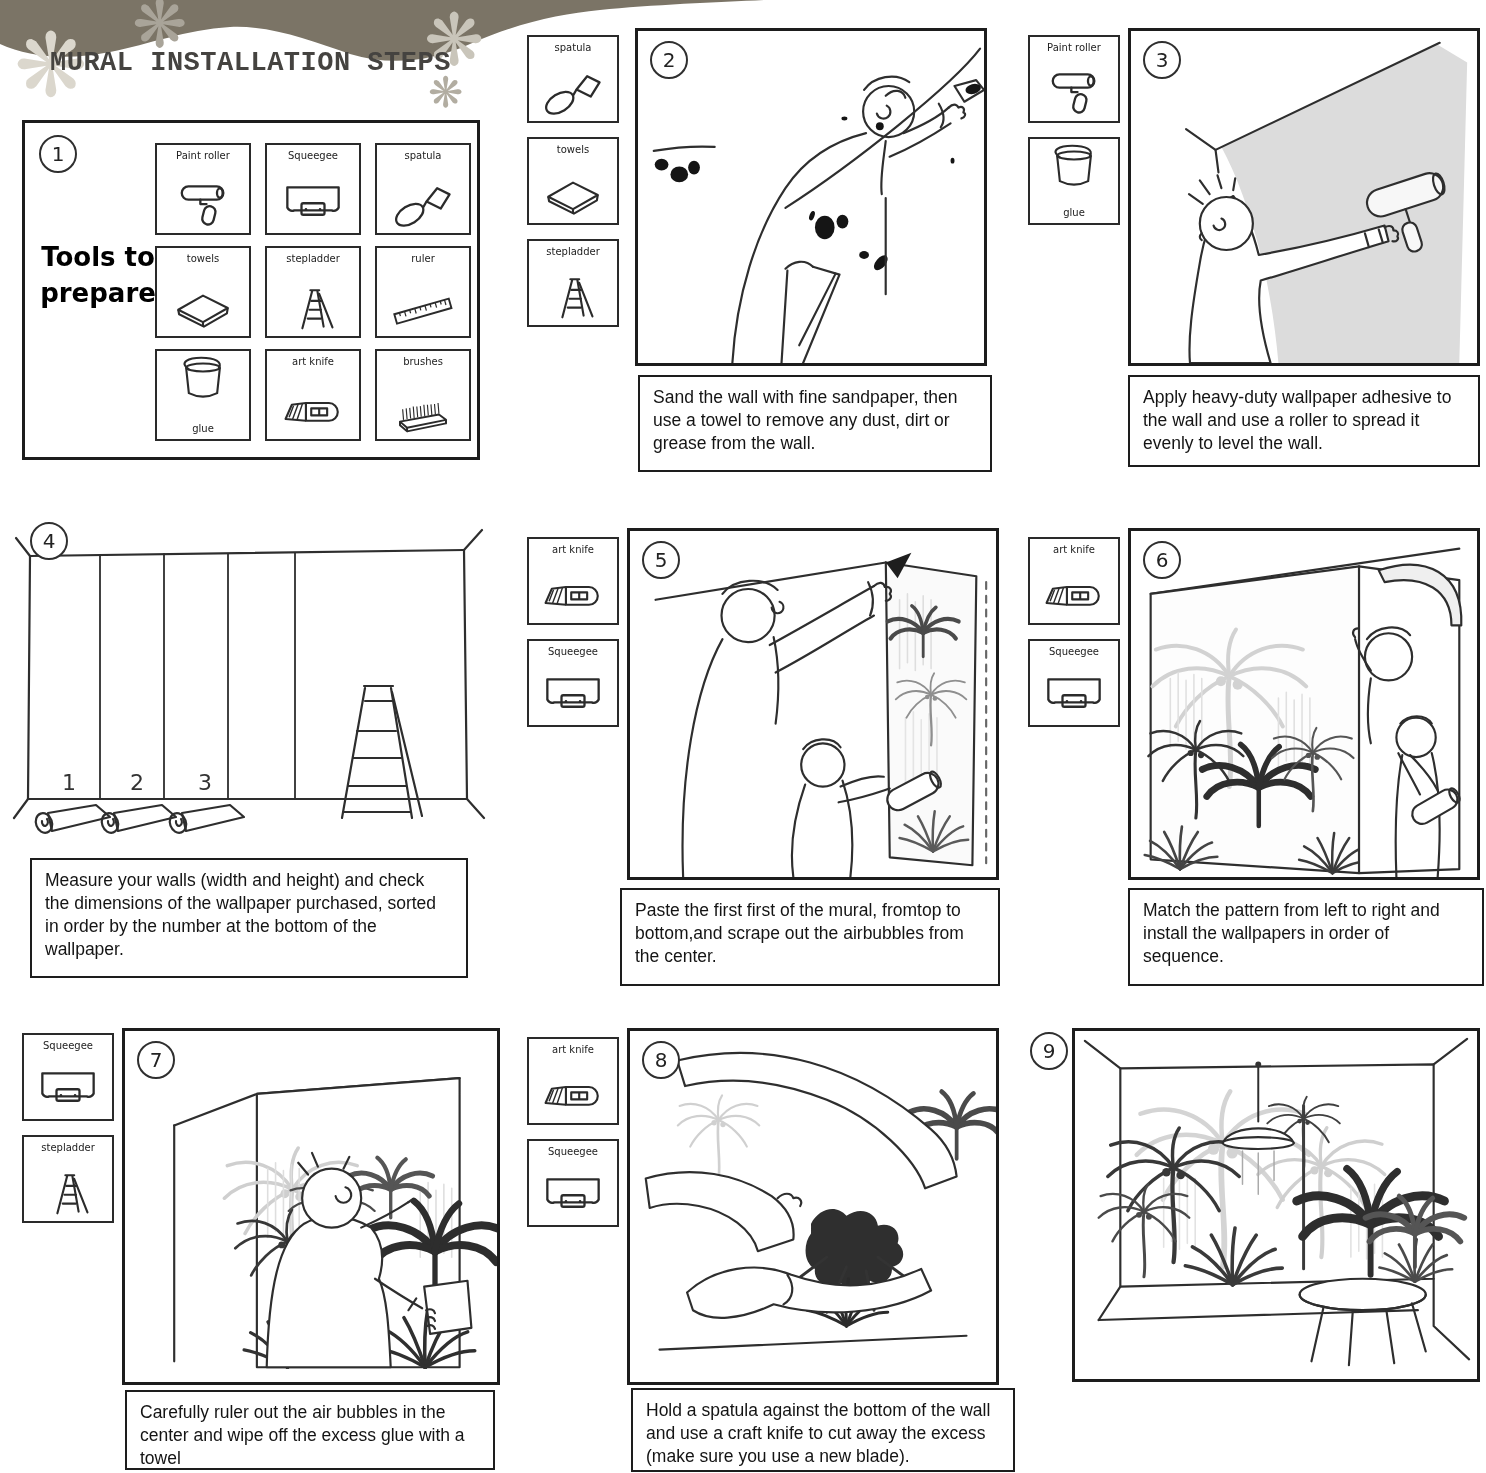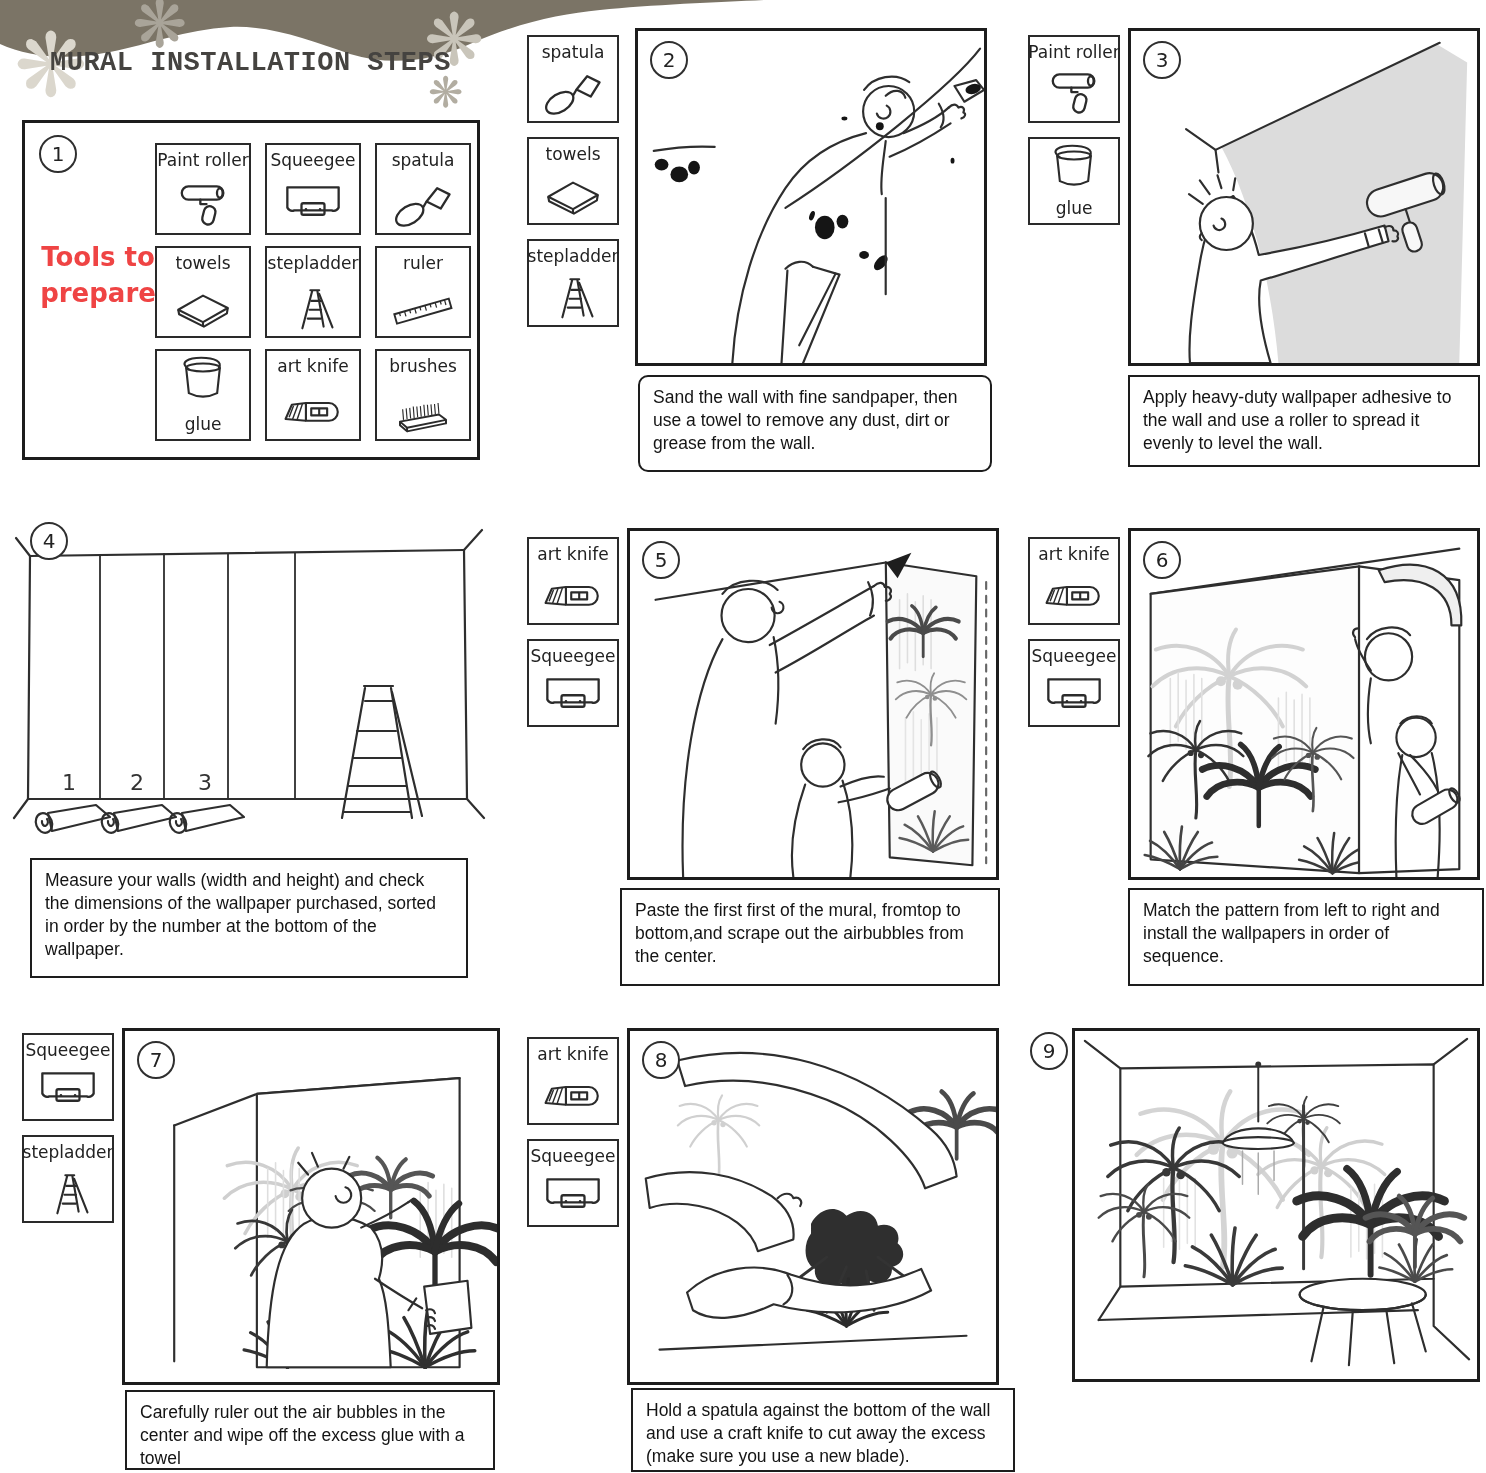--- a/index.html
+++ b/index.html
@@ -10,27 +10,27 @@
   .page-title{position:absolute;left:50px;top:48px;z-index:3;margin:0;
     font-family:Liberation Mono, monospace;font-weight:700;font-size:27px;letter-spacing:.5px;color:#454340;}
   .panel{position:absolute;border:3px solid #1d1d1d;background:#fff;box-sizing:border-box;}
   .caption{position:absolute;border:2.5px solid #1d1d1d;box-sizing:border-box;background:#fff;
     font-family:"Liberation Sans",sans-serif;font-size:17.5px;line-height:1.32;color:#141414;
     padding:9px 13px;margin:0;}
   .tool-col{position:absolute;display:flex;flex-direction:column;gap:14px;z-index:2;}
   .toolbox{width:92px;height:88px;border:2.5px solid #2a2a2a;background:#fff;box-sizing:border-box;
     display:flex;flex-direction:column;align-items:center;justify-content:space-between;padding:5px 2px;}
   .toolbox.label-bottom{flex-direction:column-reverse;}
-  .tool-label{font-family:"DejaVu Sans",sans-serif;font-size:17px;color:#222;white-space:nowrap;}
+  .tool-label{font-family:"DejaVu Sans",sans-serif;font-size:10px;color:#222;white-space:nowrap;}
   .tool-ic{width:64px;height:46px;flex:0 0 auto;}
   .num-circle{position:absolute;width:34px;height:34px;border:2.2px solid #2f2f2f;border-radius:50%;
     display:flex;align-items:center;justify-content:center;background:#fff;z-index:4;
     font-family:"DejaVu Sans",sans-serif;font-size:20px;color:#222;}
   .tools-heading{position:absolute;left:12px;top:116px;width:122px;text-align:center;
-    font-family:"DejaVu Sans",sans-serif;font-weight:700;font-size:26px;line-height:1.4;color:#ef4444;}
+    font-family:"DejaVu Sans",sans-serif;font-weight:700;font-size:26px;line-height:1.4;color:#000000;}
   .tools-grid{position:absolute;left:130px;top:20px;display:grid;
     grid-template-columns:repeat(3,96px);grid-auto-rows:92px;gap:11px 14px;}
   .tools-grid .toolbox{width:96px;height:92px;}
   .scene{position:absolute;left:0;top:0;width:100%;height:100%;display:block;}
   .ink{stroke:#2e2e2e;stroke-width:2.2;fill:none;stroke-linecap:round;stroke-linejoin:round;}
   .illu{position:absolute;}
 </style>
 </head>
 <body>
 
@@ -250,21 +250,21 @@
         <path d="M322 56 L344 50 L352 60 L332 72 Z" fill="#fff"></path>
         <ellipse cx="341" cy="59" rx="8" ry="5" transform="rotate(-15 341 59)" fill="#151515" stroke="none"></ellipse>
         <path d="M252 170 L252 268"></path>
         <path d="M150 242 C158 234 170 232 178 240"></path>
         <path d="M152 244 L146 338"></path>
         <path d="M178 240 L205 248 L168 338"></path>
         <path d="M201 247 L164 320"></path>
       </g>
     </svg>
   </section>
-  <p class="caption" style="left:638px;top:375px;width:354px;height:97px;border-radius:10px;">Sand the wall with fine sandpaper, then use a towel to remove any dust, dirt or grease from the wall.</p>
+  <p class="caption" style="left:638px;top:375px;width:354px;height:97px;">Sand the wall with fine sandpaper, then use a towel to remove any dust, dirt or grease from the wall.</p>
 
   <div class="tool-col" style="left:1028px;top:35px;">
     <div class="toolbox">
       <span class="tool-label">Paint roller</span>
       <svg class="tool-ic" viewBox="0 0 72 52">
           <use href="#ic-paint-roller"></use>
         </svg>
     </div>
     <div class="toolbox label-bottom">
       <span class="tool-label">glue</span>

